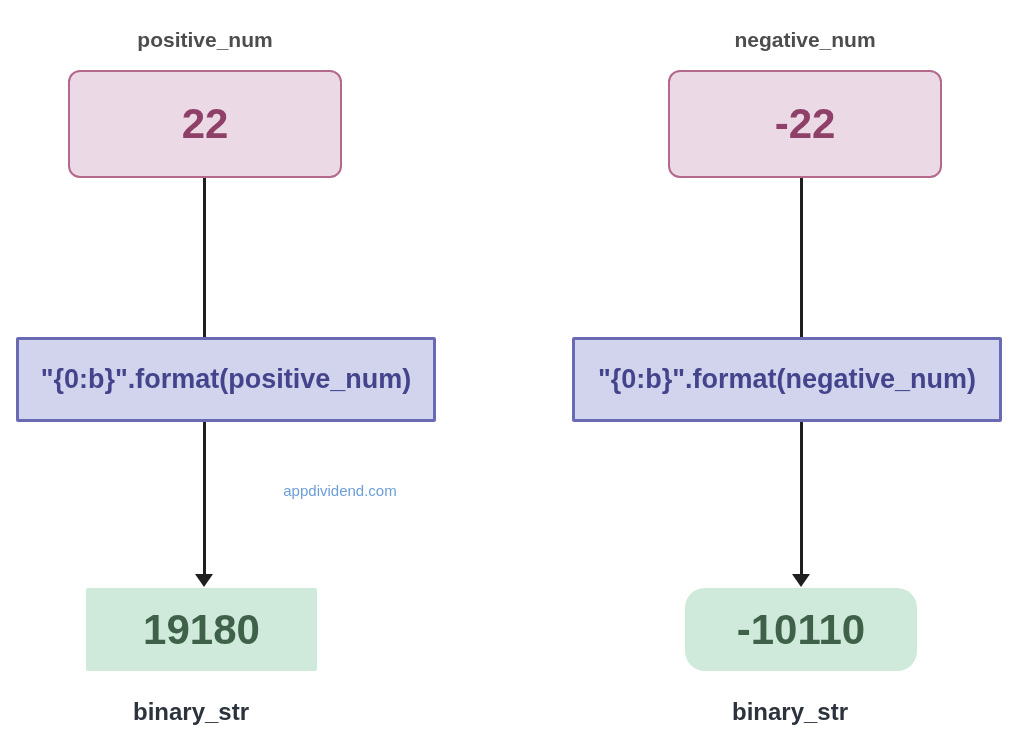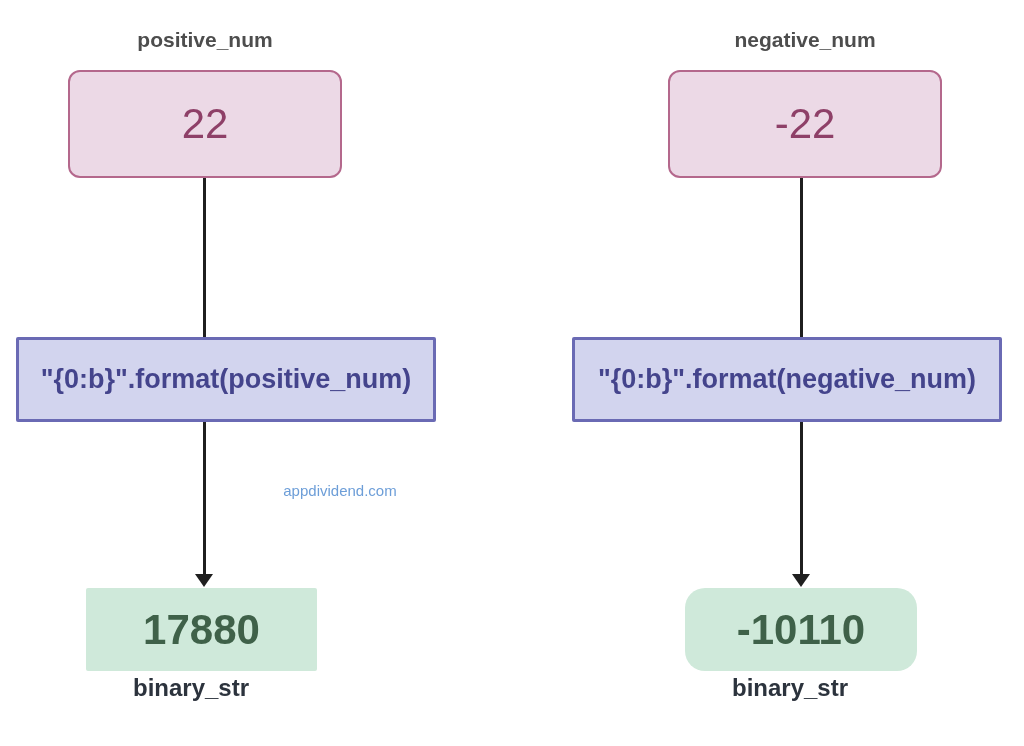--- a/index.html
+++ b/index.html
@@ -20,40 +20,40 @@
   .input-label{
     width:274px;text-align:center;top:28px;
     font-size:21px;font-weight:600;color:var(--label-color);
   }
   .pink-box{
     top:70px;width:274px;height:108px;
     background:var(--pink-fill);
     border:2px solid var(--pink-border);
     border-radius:12px;
     display:flex;align-items:center;justify-content:center;
-    font-size:42px;font-weight:400;color:var(--pink-text);
+    font-size:42px;font-weight:700;color:var(--pink-text);
   }
   .purple-box{
     top:337px;height:85px;
     background:var(--purple-fill);
     border:3px solid var(--purple-border);
     border-radius:2px;
     display:flex;align-items:center;justify-content:center;
     font-size:27px;font-weight:600;color:var(--purple-text);
     white-space:nowrap;
   }
   .green-box{
     top:588px;height:83px;
     background:var(--green-fill);
     border-radius:2px;
     display:flex;align-items:center;justify-content:center;
     font-size:42px;font-weight:600;color:var(--green-text);
   }
   .output-label{
-    top:674px;width:210px;text-align:center;
+    top:698px;width:210px;text-align:center;
     font-size:24px;font-weight:600;color:var(--out-label-color);
   }
   .vline{
     width:2.5px;background:var(--line-color);
   }
   .arrow-head{
     width:0;height:0;
     border-left:9px solid transparent;
     border-right:9px solid transparent;
     border-top:13px solid var(--line-color);
@@ -77,21 +77,21 @@
   <div class="abs vline" style="left:203px;top:178px;height:159px;"></div>
 
   <div class="abs purple-box" style="left:16px;width:420px;">
     <span>"{0:b}".format(positive_num)</span>
   </div>
 
   <div class="abs vline" style="left:203px;top:422px;height:154px;"></div>
   <div class="abs arrow-head" style="left:195px;top:574px;"></div>
 
   <div class="abs green-box" style="left:86px;width:231px;">
-    <span>17880</span>
+    <span>19180</span>
   </div>
 
   <div class="abs output-label" style="left:86px;">binary_str</div>
 
   <div class="abs input-label" style="left:668px;">negative_num</div>
 
   <div class="abs watermark">appdividend.com</div>
 
   <div class="abs pink-box" style="left:668px;justify-content:center;">
     <span>-22</span>

